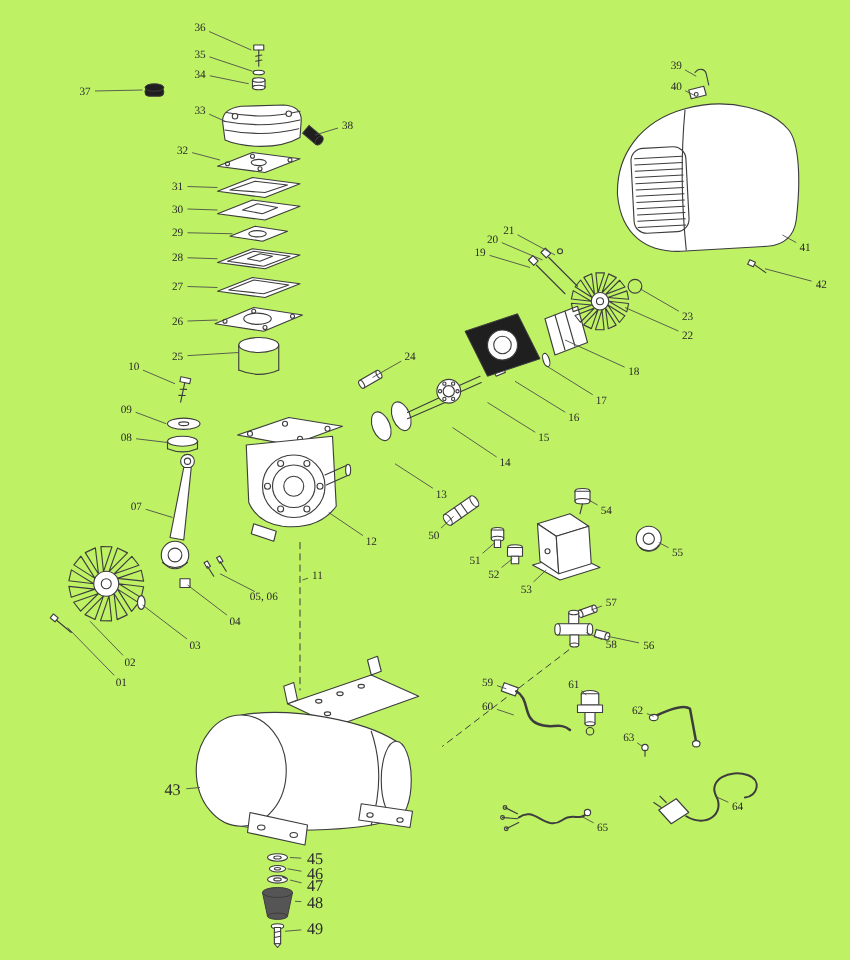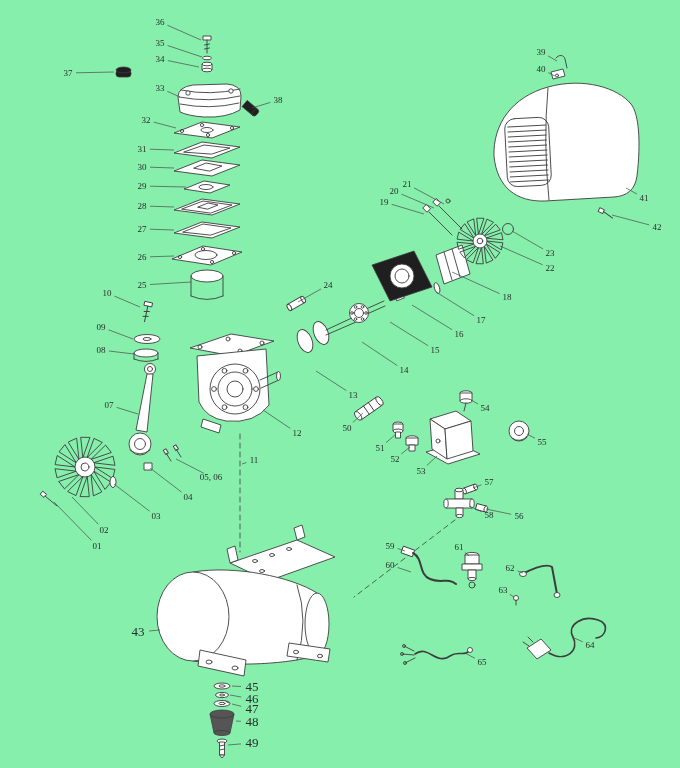--- a/index.html
+++ b/index.html
@@ -13,21 +13,21 @@
   svg .thick{stroke-width:2;}
   svg .cord{stroke-width:1.6;}
   svg .dashed{stroke-dasharray:5 4;stroke-width:.8;}
   svg .leader{stroke:#4a4a4a;stroke-width:.7;fill:none;}
   svg .callout-text{font-family:"Liberation Serif",serif;font-size:9px;fill:#2b2b2b;}
   svg .callout-text.big{font-size:13px;}
 </style>
 </head>
 <body>
 
-<div class="stage" style="background: #86efac;">
+<div class="stage" style="background: #bef264;">
 <svg id="diagram" width="680" height="768" viewBox="0 0 680 768" xmlns="http://www.w3.org/2000/svg" style="--line: #3d3d3d; --dark: #1f1f1f;">
 
   <g>
     <rect x="203" y="36" width="8" height="4" class="sw"></rect>
     <line x1="207" y1="40" x2="207" y2="53" class="s"></line>
     <line x1="204.5" y1="45" x2="209.5" y2="44" class="s"></line>
     <line x1="204.5" y1="49" x2="209.5" y2="48" class="s"></line>
   </g>
   <ellipse cx="207" cy="58" rx="4.5" ry="1.8" class="sw"></ellipse>
   <g>

